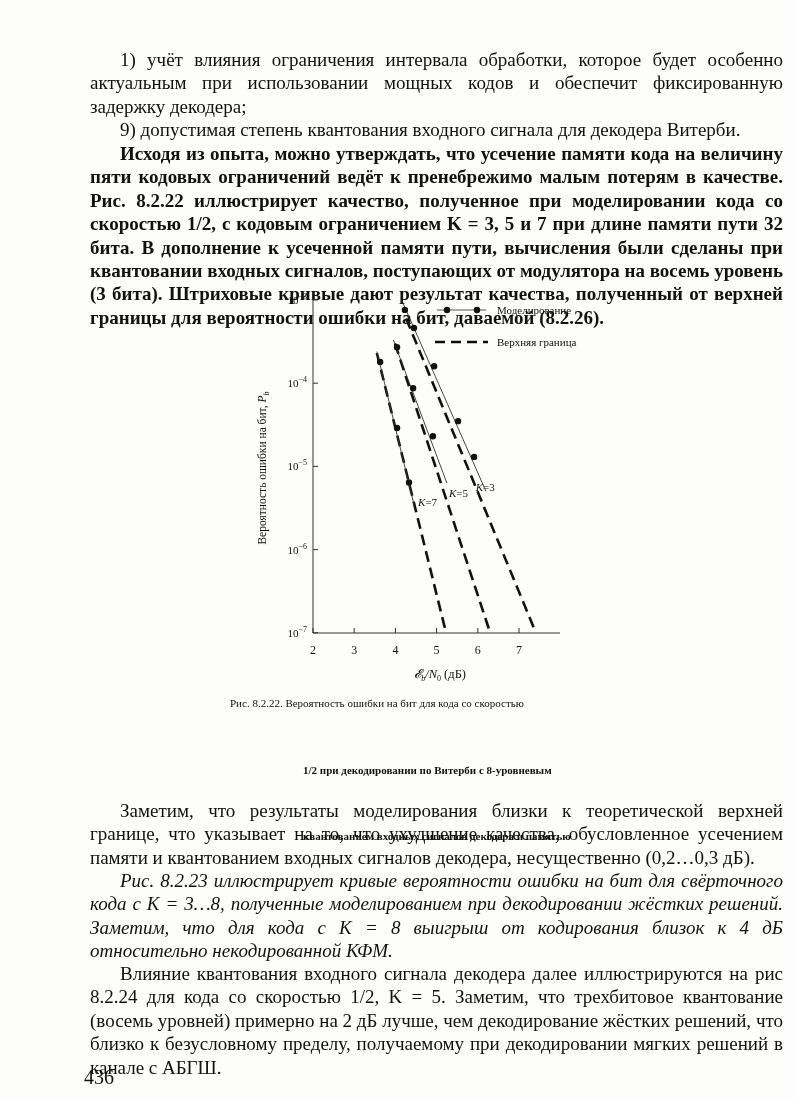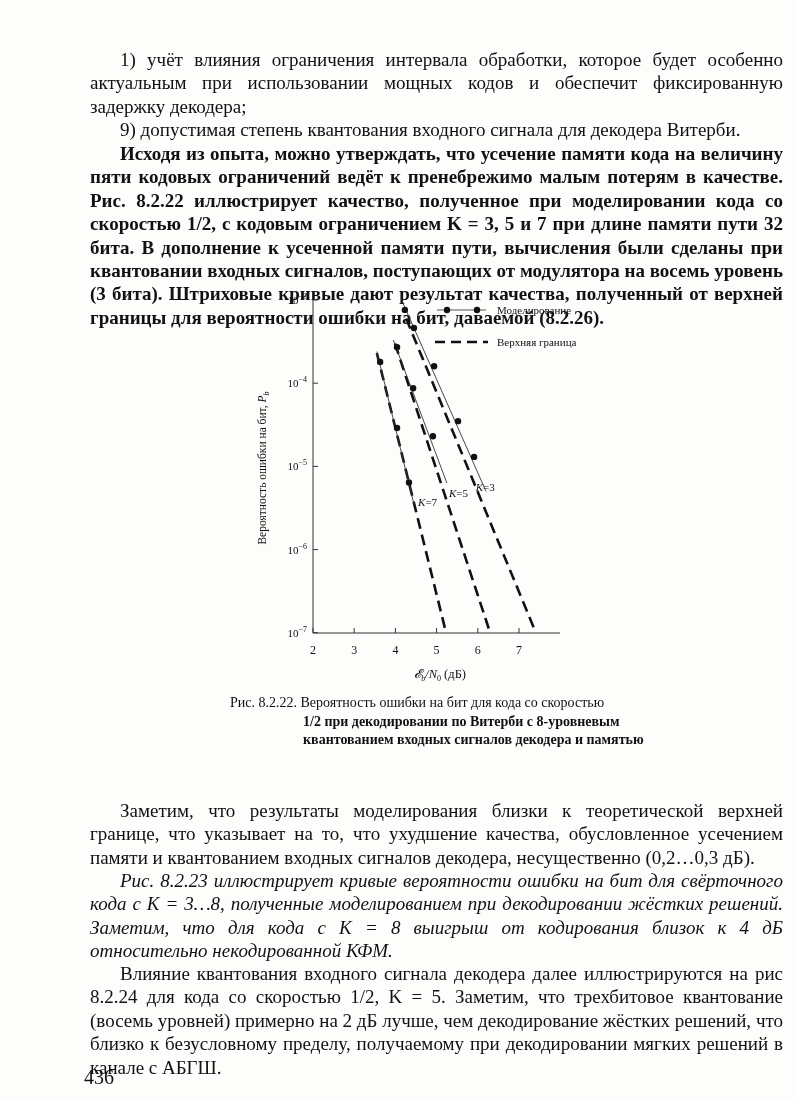--- a/index.html
+++ b/index.html
@@ -7,23 +7,23 @@
          font-family: "Liberation Serif", serif; color: #111; }
   .para { position: absolute; left: 86px; width: 693px; font-size: 19px; line-height: 23.4px;
           text-align: justify; margin: 4px; }
   .para.indent { text-indent: 30px; }
   #p1 { top: 44px; }
   #p2 { top: 114px; }
   #p3 { top: 138px; font-weight: bold; }
   #p4 { top: 795px; }
   #p5 { top: 865px; font-style: italic; }
   #p6 { top: 958px; }
-  .caption { position: absolute; left: 230px; top: 694px; width: 420px; font-size: 14px; line-height: 18.6px; }
+  .caption { position: absolute; left: 230px; top: 694px; width: 420px; font-size: 11px; line-height: 18.6px; }
   .caption .cap-line { display: block; white-space: nowrap; }
-  .caption .cap-cont { padding-left: 73px; }
+  .caption .cap-cont { padding-left: 73px; margin-top: 48px; }
   .caption .bold { font-weight: bold; }
   .page-num { position: absolute; left: 84px; top: 1066px; font-size: 20px; }
   svg#chart { position: absolute; left: 0; top: 0; }
   svg text { font-family: "Liberation Serif", serif; fill: #111; }
 </style>
 </head>
 <body>
 
 <p class="para indent" id="p1">1) учёт влияния ограничения интервала обработки, которое будет особенно актуальным при использовании мощных кодов и обеспечит фиксированную задержку декодера;</p>
 <p class="para indent" id="p2">9) допустимая степень квантования входного сигнала для декодера Витерби.</p>

